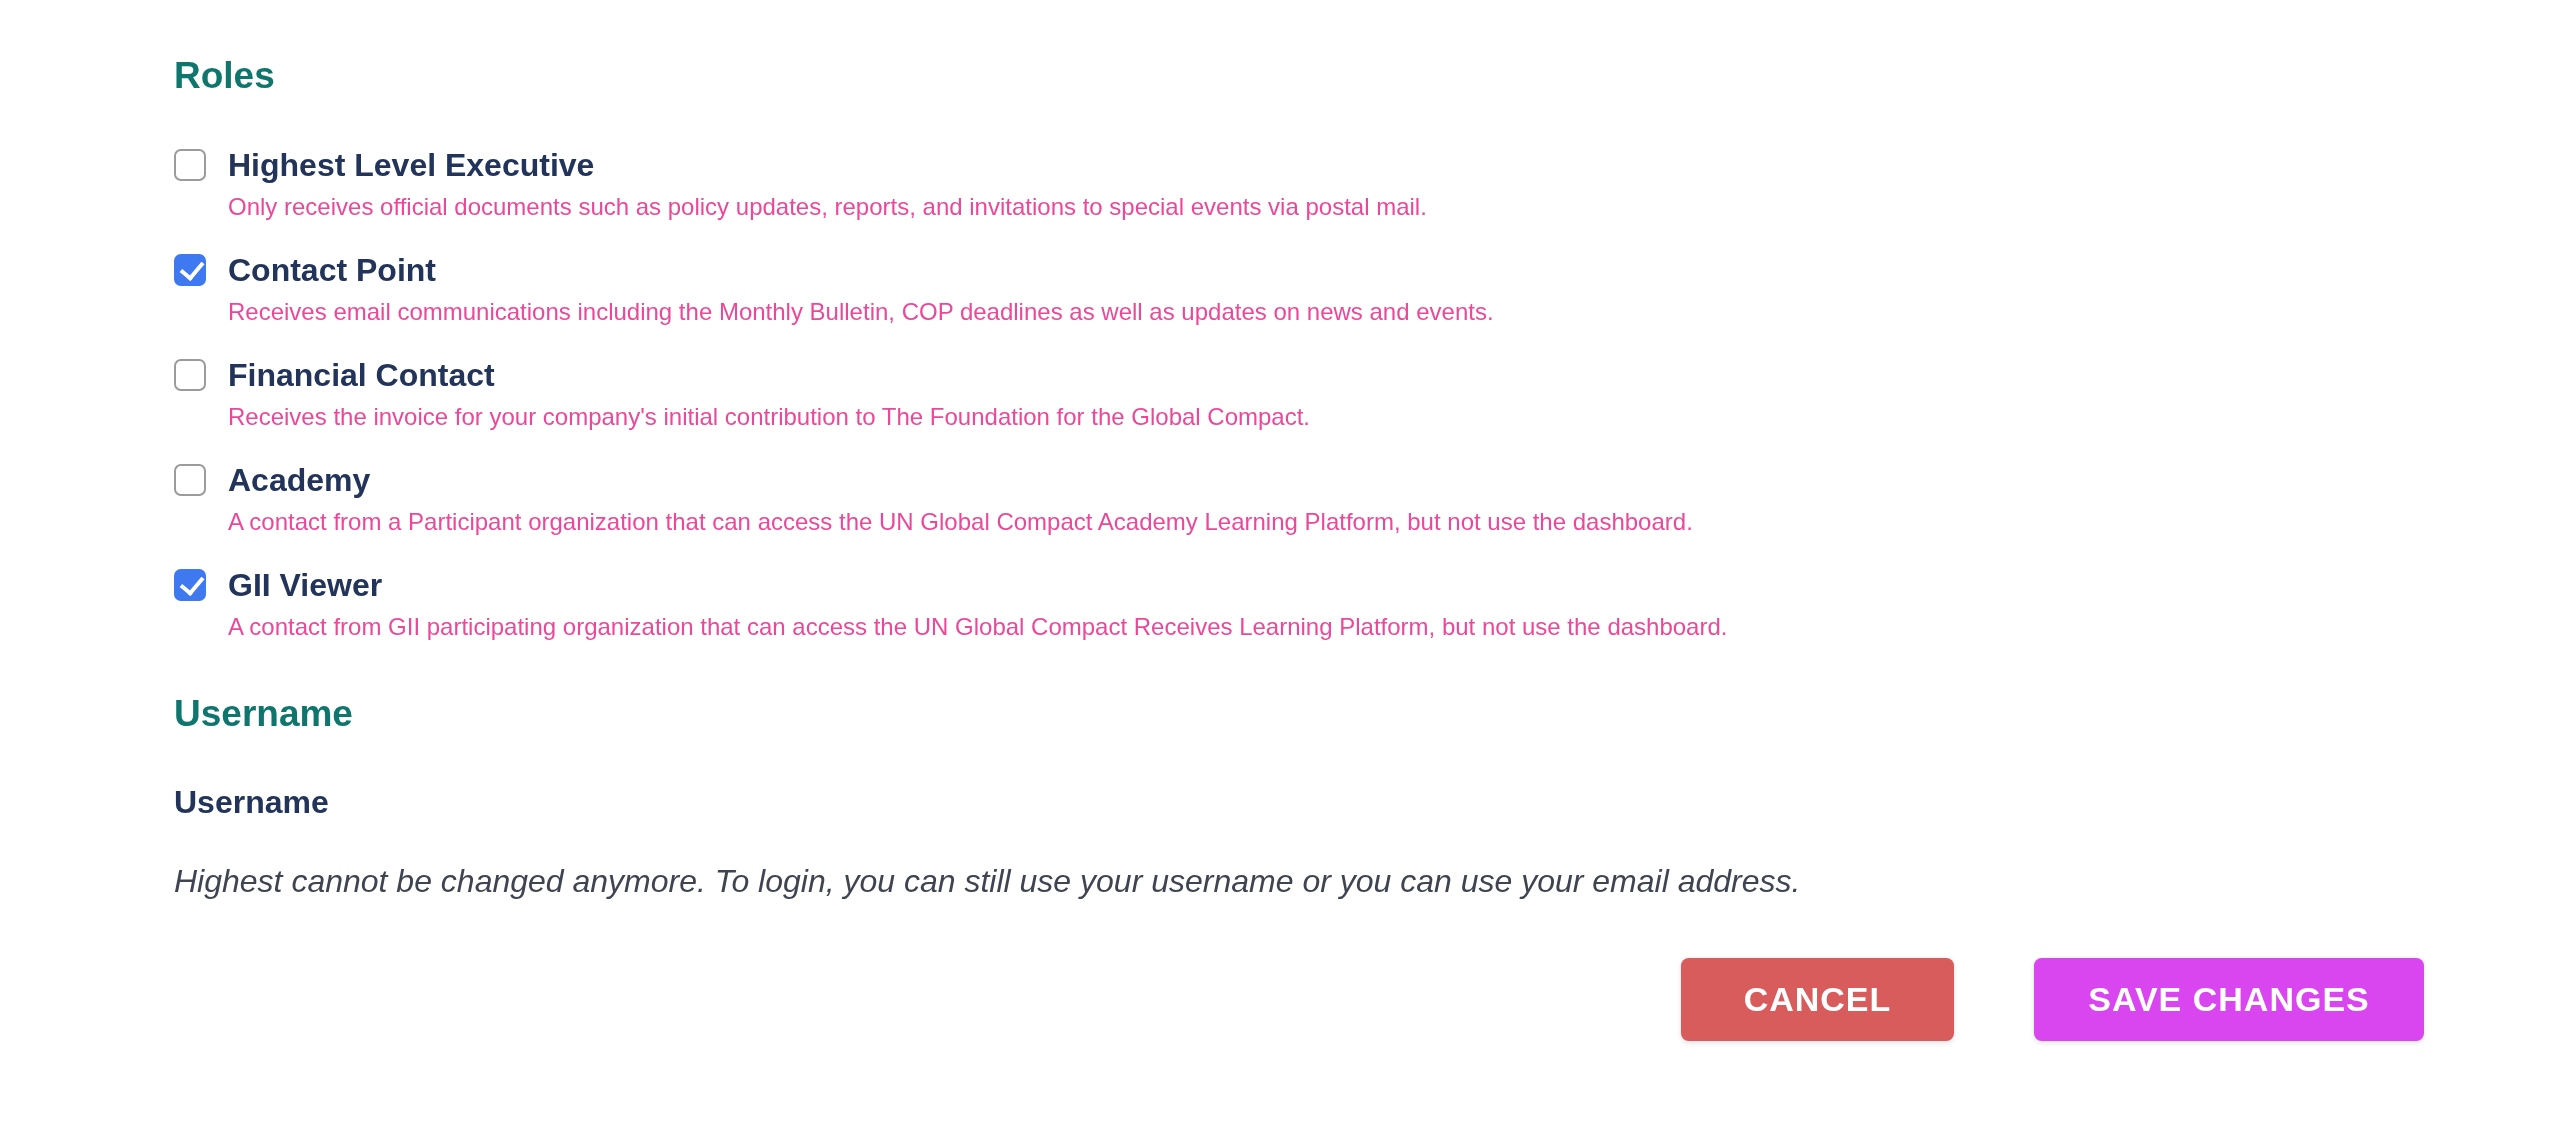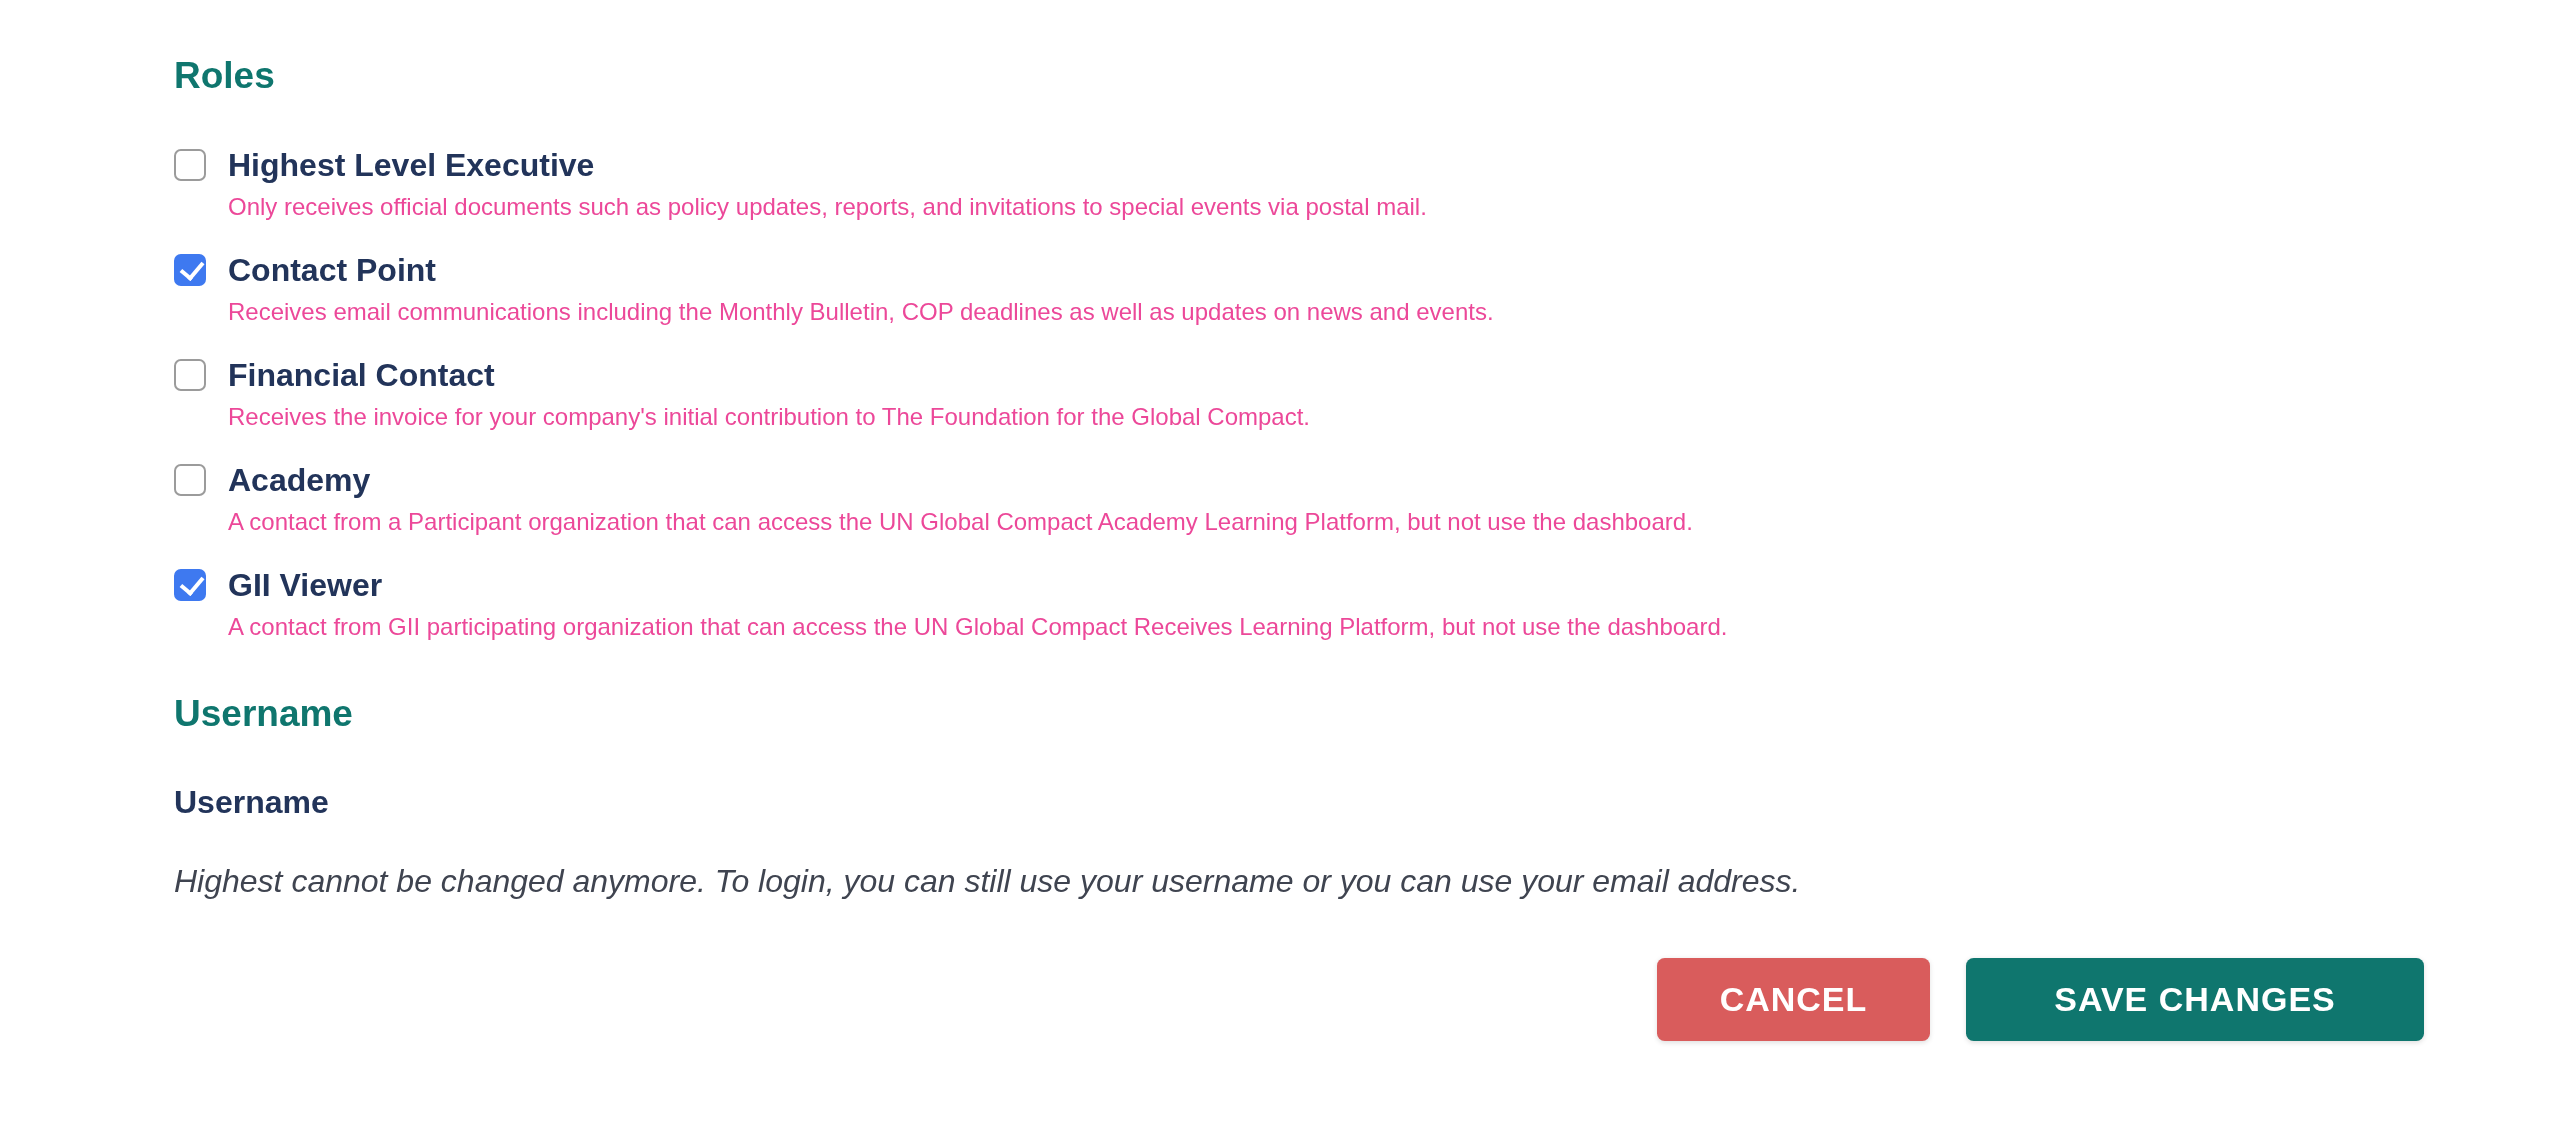--- a/index.html
+++ b/index.html
@@ -91,36 +91,36 @@
     font-size: 32px;
     font-style: italic;
     color: #3f4450;
     line-height: 42px;
   }
   
   .actions {
     margin-top: 56px;
     display: flex;
     justify-content: flex-end;
-    gap: 36px;
+    gap: 80px;
   }
   .btn {
     height: 83px;
     border: none;
     border-radius: 7.7px;
     color: #ffffff;
     font-family: "Liberation Sans", sans-serif;
     font-size: 34px;
     font-weight: bold;
     letter-spacing: 1px;
     cursor: pointer;
     box-shadow: 0 1.9px 4.8px rgba(0,0,0,0.12);
   }
   .btn-cancel { width: 273px; background: #d95c5c; }
-  .btn-save   { width: 458px; background: #0f766e; }
+  .btn-save   { width: 390px; background: #d946ef; }
 </style>
 </head>
 <body>
 
 <div class="content">
 
   <div class="section-heading">Roles</div>
 
   <div>
 

